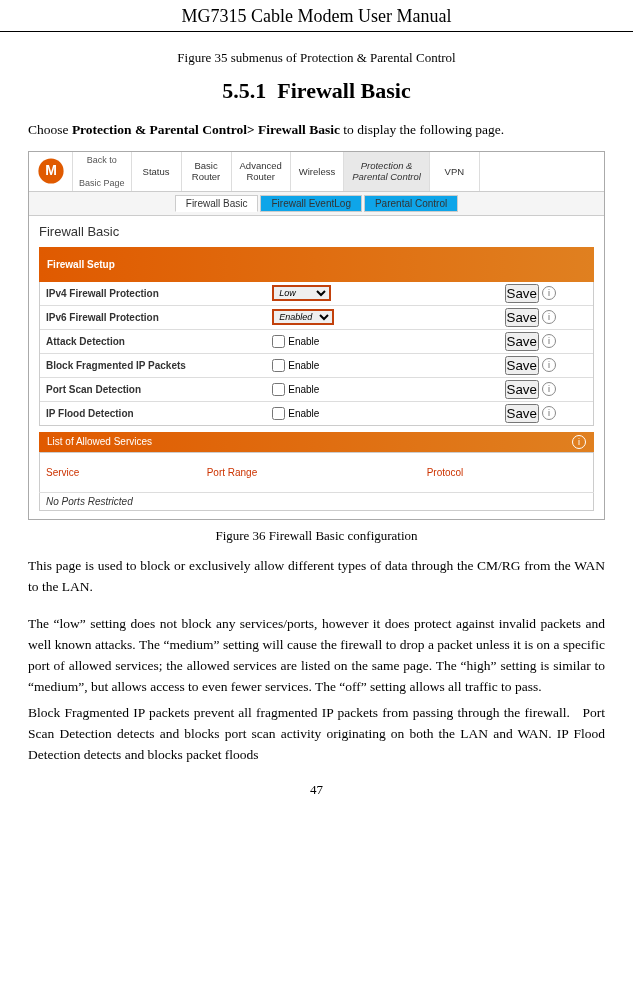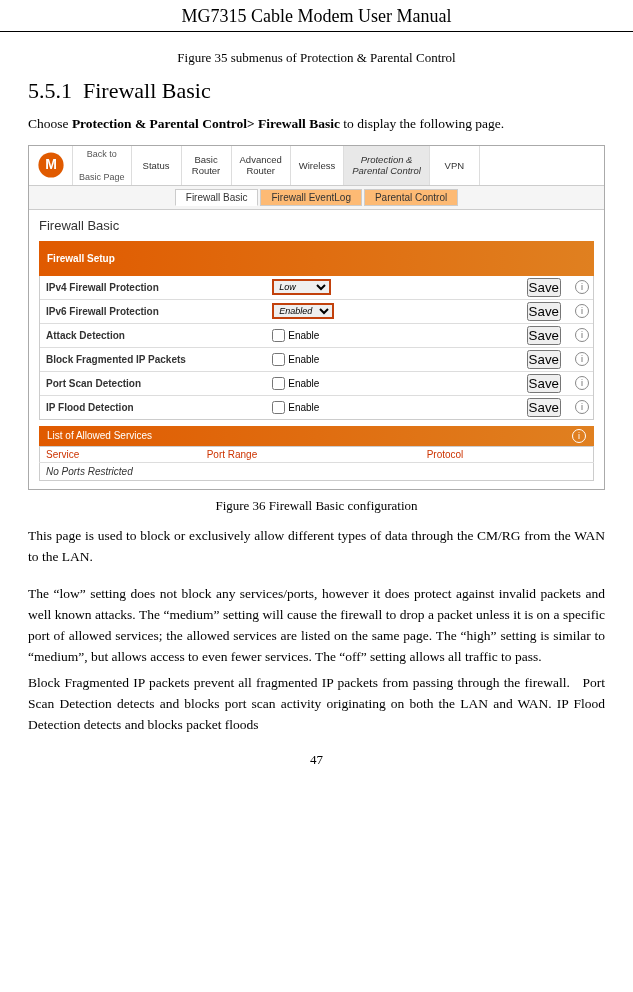--- a/index.html
+++ b/index.html
@@ -24,22 +24,23 @@
     }
 
     .figure-caption {
       text-align: center;
       font-size: 13px;
       margin: 8px 0 12px 0;
     }
 
     .section-title {
       font-size: 22px;
-      font-weight: normal;
-      margin: 10px 0 10px 0;
+      font-weight: bold;
+      margin: 10px 0 16px 0;
+      text-align: center;
     }
 
     .body-text {
       font-size: 13.5px;
       line-height: 1.55;
       text-align: justify;
       margin-bottom: 6px;
     }
 
     .body-text-noindent {
@@ -121,21 +122,21 @@
       align-items: center;
       justify-content: center;
       gap: 2px;
       padding: 0 4px;
     }
 
     .sub-nav-item {
       padding: 2px 10px;
       font-size: 10px;
       border: 1px solid #ccc;
-      background: #fdba74;
+      background: #0ea5e9;
       cursor: pointer;
       color: #333;
     }
 
     .sub-nav-item.active {
       background: #fff;
       border-bottom: 1px solid #fff;
     }
 
     .fw-content {
@@ -198,21 +199,21 @@
     .fw-services-table {
       width: 100%;
       border: 1px solid #ccc;
       border-collapse: collapse;
       font-size: 10px;
     }
 
     .fw-services-table th {
       color: #cc3300;
       text-align: left;
-      padding: 2px 6px;
+      padding: 14px 6px;
       font-weight: normal;
       border-bottom: 1px solid #ddd;
     }
 
     .fw-services-table td {
       padding: 3px 6px;
       color: #333;
       font-style: italic;
     }
 
@@ -246,22 +247,21 @@
 
     .fw-row-control {
       flex: 0 0 42%;
       font-size: 10px;
     }
 
     .fw-row-action {
       flex: 0 0 16%;
       display: flex;
       align-items: center;
-      justify-content: flex-end;
-      gap: 14px;
+      gap: 3px;
       padding-right: 4px;
     }
   </style>
 </head>
 <body>
 
 <div class="page-header">
   <span>MG7315 Cable Modem User Manual</span>
 </div>
 

